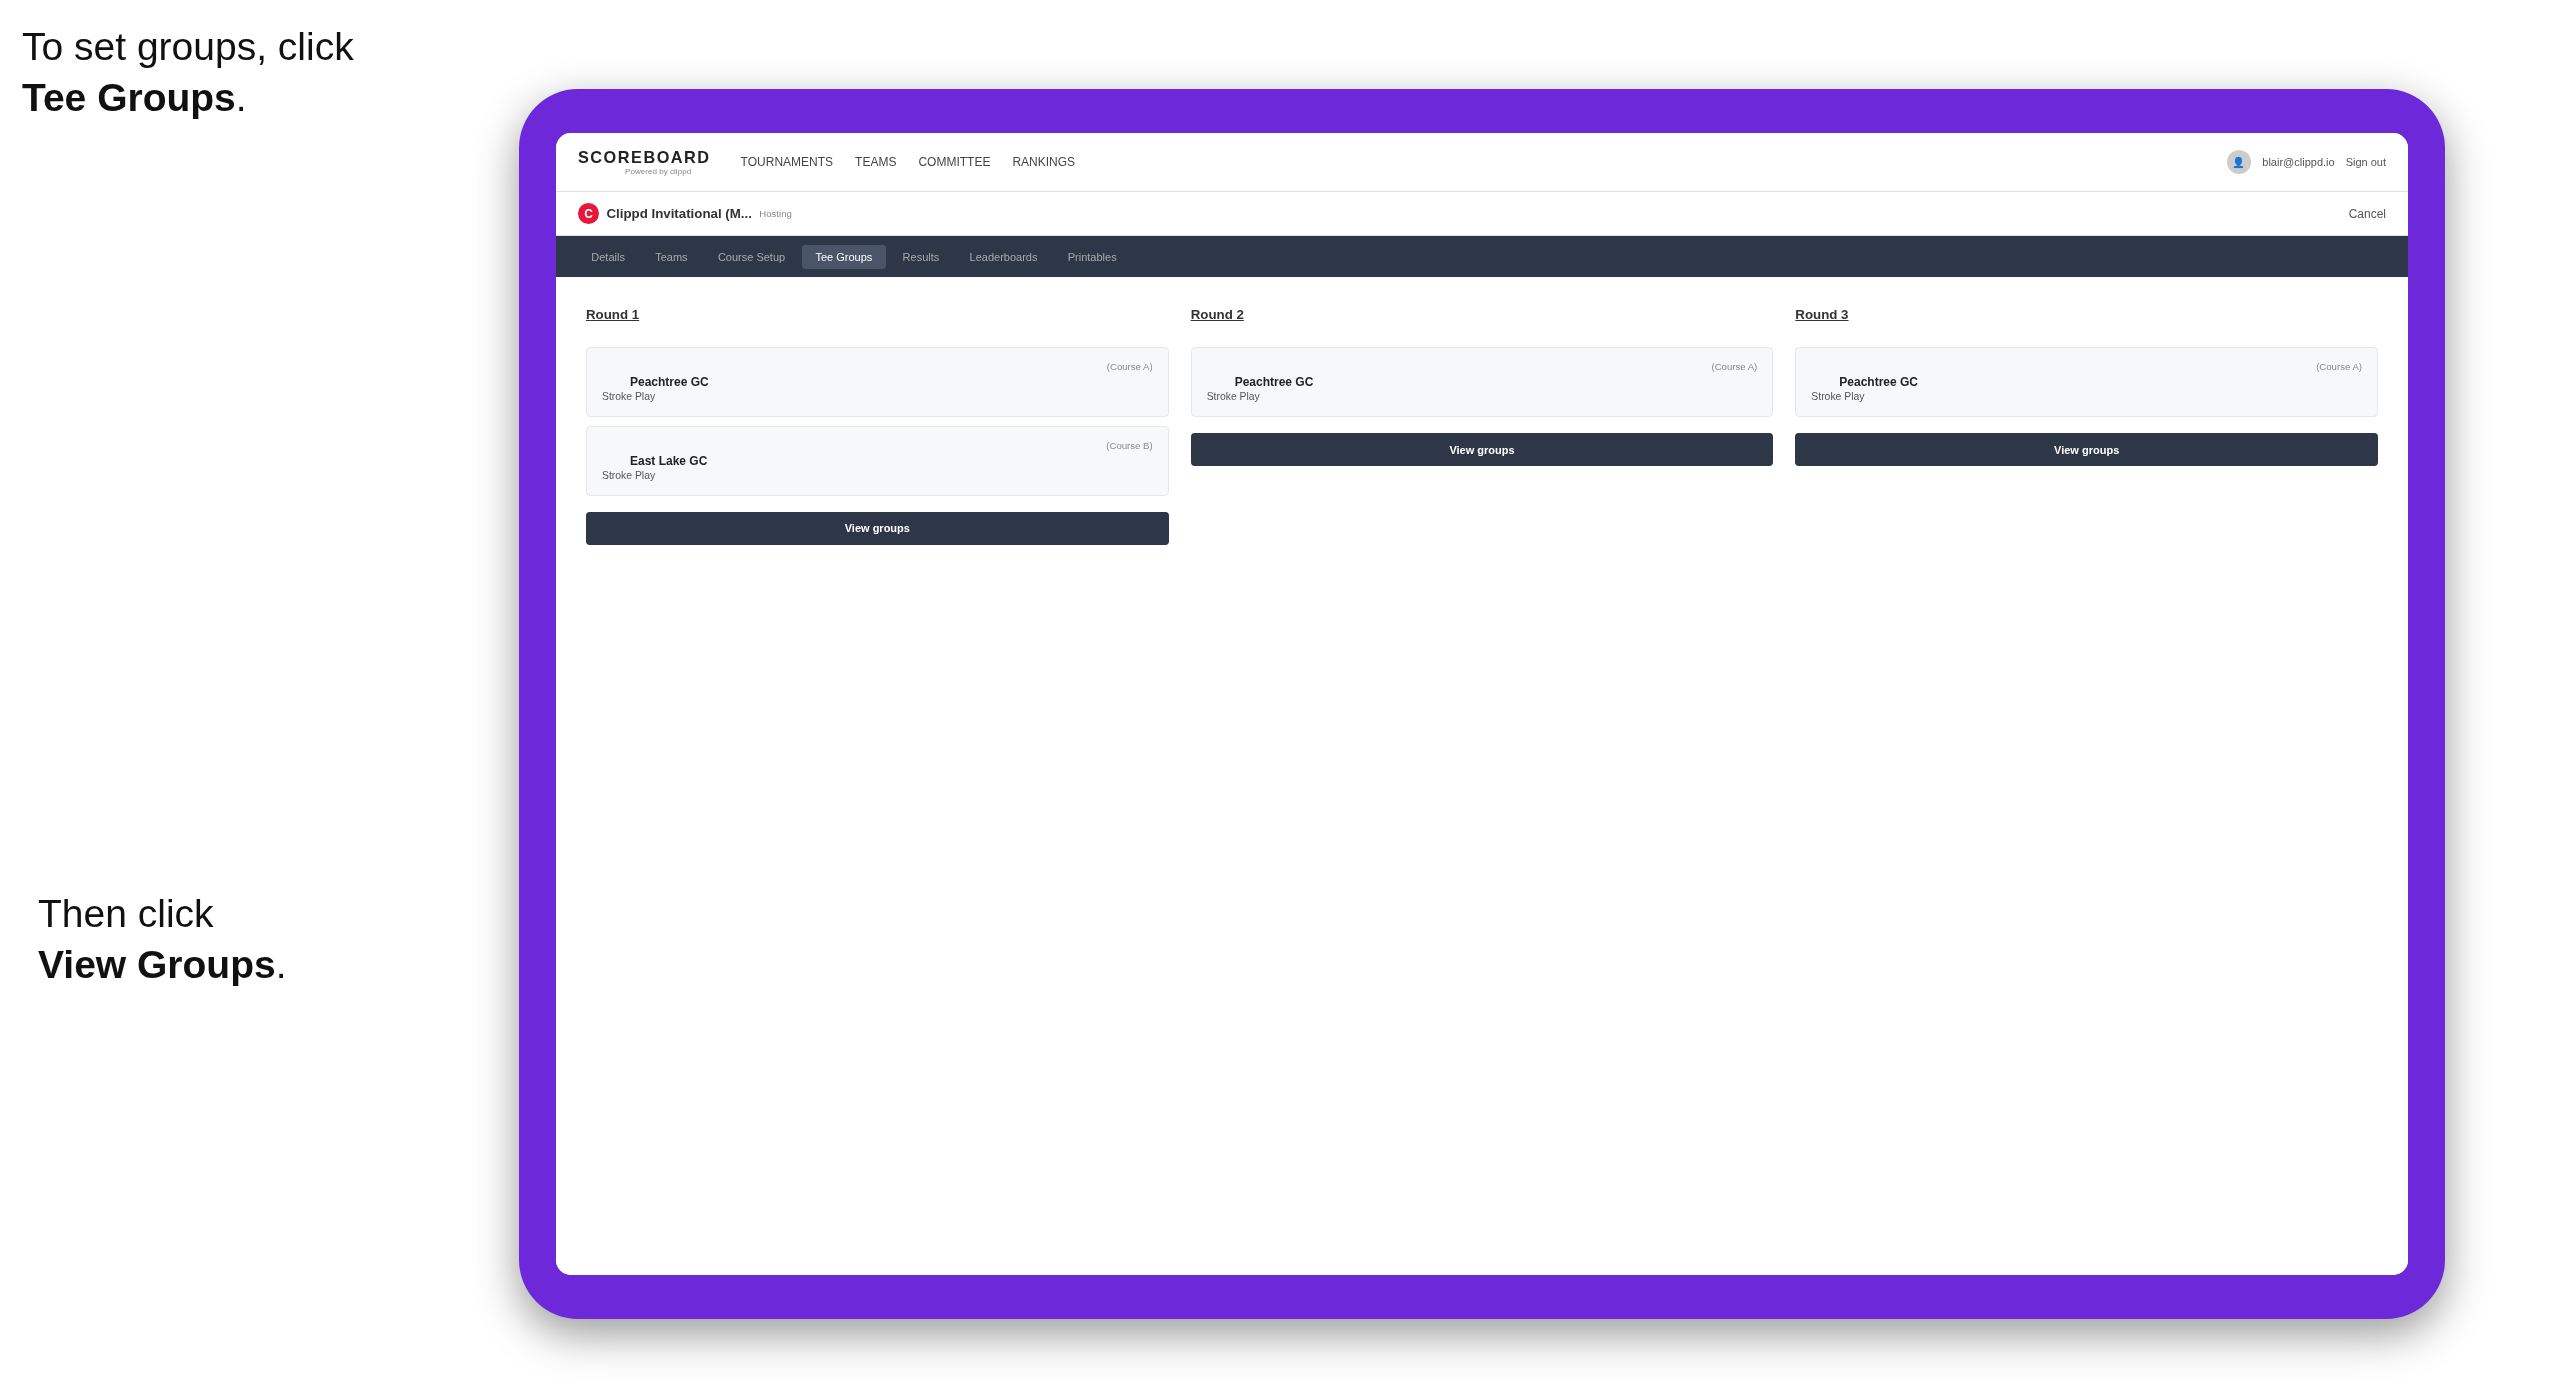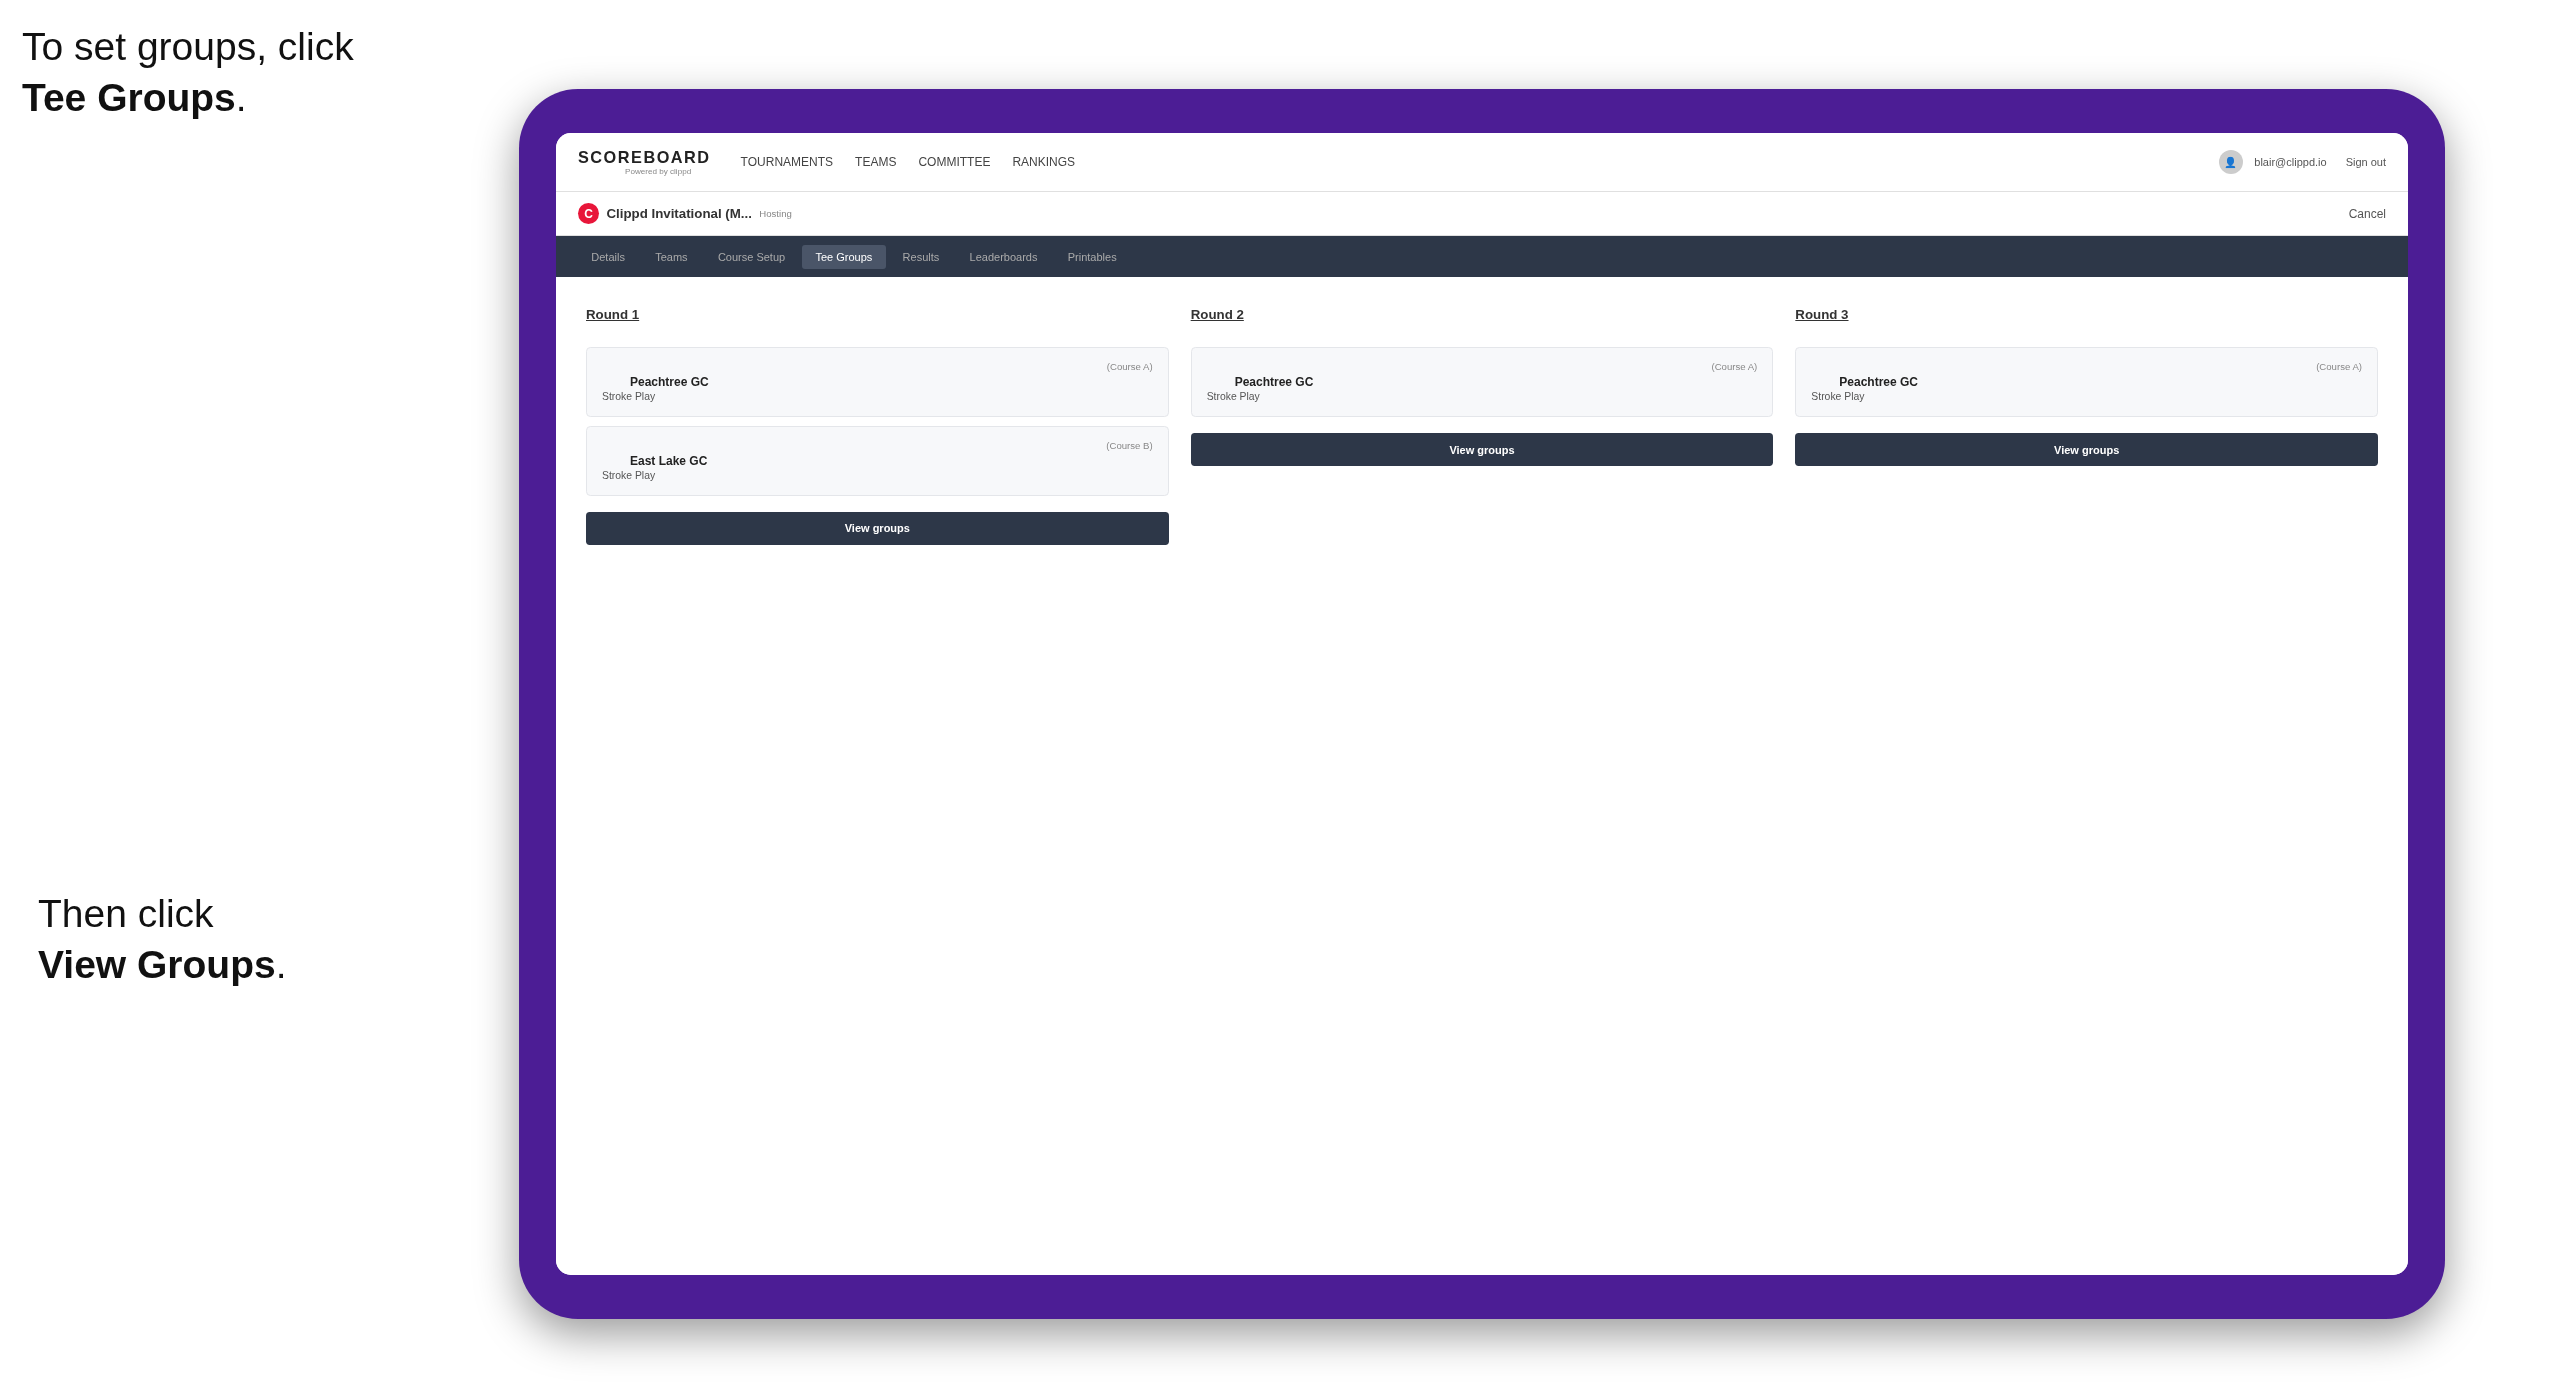--- a/index.html
+++ b/index.html
@@ -38,21 +38,21 @@
       font-weight: 900;
     }
 
     
     .tablet {
       position: absolute;
       top: 89px;
       left: 519px;
       width: 1926px;
       height: 1230px;
-      background: #4c1d95;
+      background: #6d28d9;
       border-radius: 59px;
       padding: 44px 37px;
       box-shadow: 0 15px 44px rgba(0,0,0,0.4);
     }
 
     .tablet-screen {
       width: 100%;
       height: 100%;
       background: #f0f0f0;
       border-radius: 15px;
@@ -316,21 +316,21 @@
       </div>
       <div class="nav-links">
         <span class="nav-link">TOURNAMENTS</span>
         <span class="nav-link">TEAMS</span>
         <span class="nav-link">COMMITTEE</span>
         <span class="nav-link">RANKINGS</span>
       </div>
       <div class="nav-right">
         <div class="user-avatar">👤</div>
         <span>blair@clippd.io</span>
-        <span style="cursor:pointer; color:#555;margin-left:8px;">Sign out</span>
+        <span style="cursor:pointer; color:#555;">Sign out</span>
       </div>
     </div>
 
     <div class="tournament-bar">
       <div class="tournament-name">
         <div class="tournament-c-logo">C</div>
         <span>Clippd Invitational (M...</span>
         <span class="hosting-badge">Hosting</span>
       </div>
       <span class="cancel-btn">Cancel</span>

